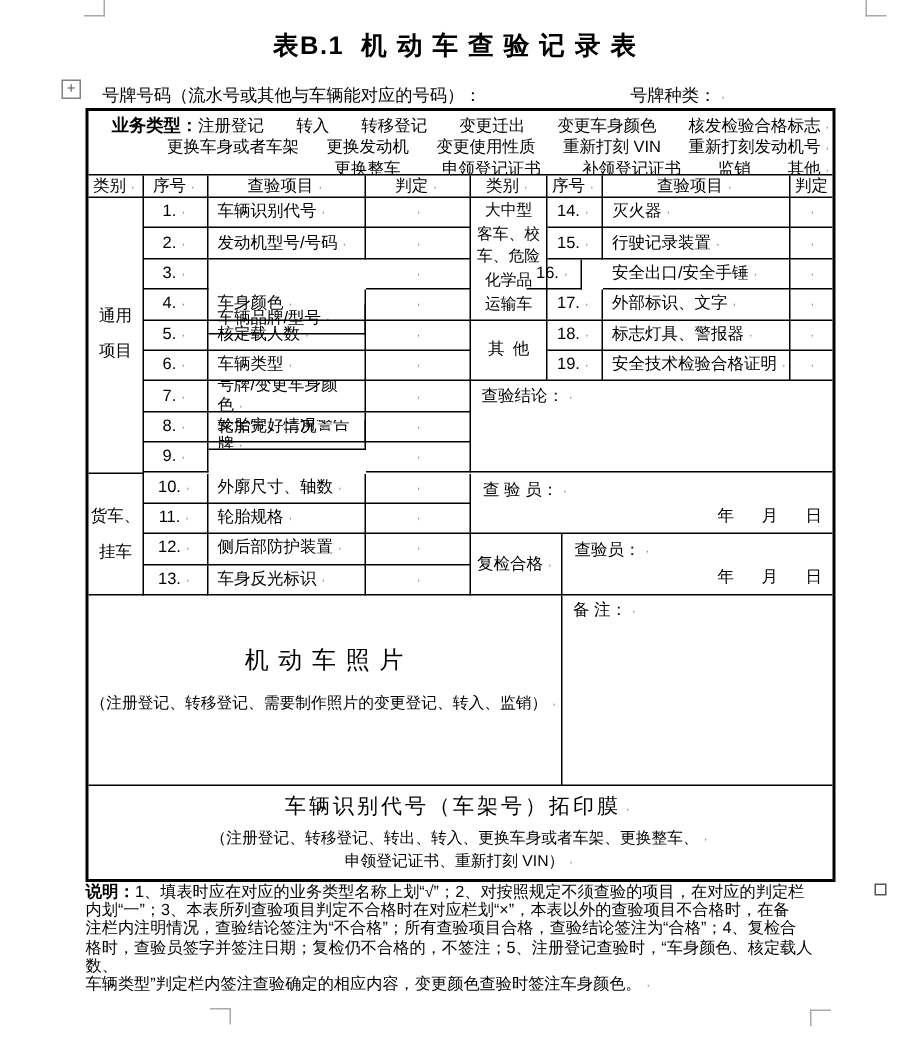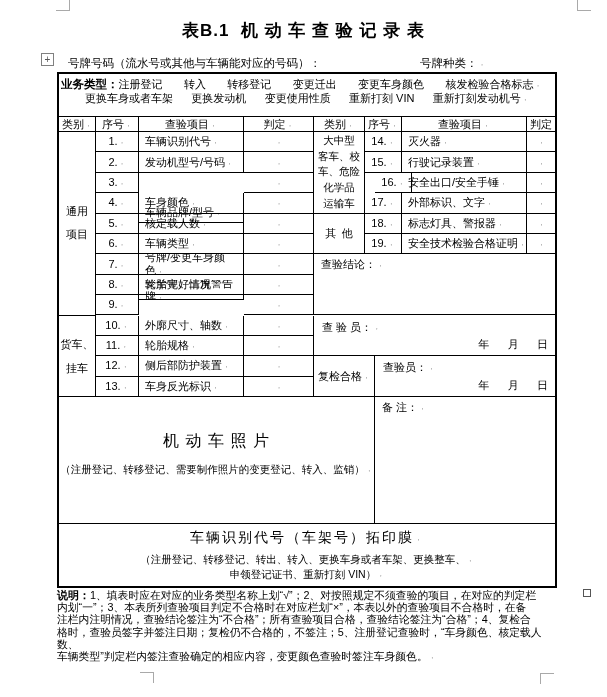--- a/index.html
+++ b/index.html
@@ -23,21 +23,21 @@
   .cell.l { justify-content:flex-start; text-align:left; padding-left:6px; }
   .cell.topl { align-items:flex-start; justify-content:flex-start; text-align:left; padding:4px 0 0 7px; }
   .cell.rel { display:block; }
   .no-r { border-right:none !important; }
   .no-b { border-bottom:none !important; }
   .pre { white-space:pre;font-family:Liberation Serif, serif; }
   .preline { white-space:pre-line; }
   
   .pm::after { content:"，"; font-size:7px; color:#8a8a8a; margin-left:1px; vertical-align:2px; }
   
-  .biz { display:block; padding:3px 0 0 2px; text-align:left; }
+  .biz { display:block; padding:3px 0 0 2px; text-align:right; }
   .biz-line { white-space:pre; line-height:14.3px; font-size:11px; }
   .biz-line b { font-size:11.5px; }
   .biz-indent { padding-left:24px; }
   
   .lbl-tl { position:absolute; top:5px; left:8px; white-space:pre; font-size:11px; }
   .date-br { position:absolute; bottom:4px; right:7px; white-space:pre; font-size:11px; }
   
   .center-col { flex-direction:column; }
   .photo-title { font-size:16px; letter-spacing:1px; white-space:pre; transform:translateY(-6px); }
   .photo-note { font-size:10.5px; margin-top:12px; transform:translateY(-6px); }
@@ -78,20 +78,21 @@
     </div>
 
   <span class="plate-label" style="left:68px;">号牌号码（流水号或其他与车辆能对应的号码）：</span>
   <span class="plate-label pm" style="left:420px;">号牌种类：</span>
 
   <div class="tbl">
 
     <div class="cell biz no-r" style="left:0;top:0;width:496px;height:43px;">
       <div class="biz-line"><b>业务类型：</b><span class="pm">注册登记       转入       转移登记       变更迁出       变更车身颜色       核发检验合格标志</span></div>
       <div class="biz-line biz-indent pm">更换车身或者车架      更换发动机      变更使用性质      重新打刻 VIN      重新打刻发动机号</div>
+      <div class="biz-line biz-indent pm">更换整车         申领登记证书         补领登记证书        监销        其他</div>
     </div>
 
     <div class="cell" style="left:0;top:43px;width:37px;height:15px;">
         <span class="pm">类别</span>
       </div>
     <div class="cell" style="left:37px;top:43px;width:43px;height:15px;">
         <span class="pm">序号</span>
       </div>
     <div class="cell" style="left:80px;top:43px;width:105px;height:15px;">
         <span class="pm">查验项目</span>
@@ -267,21 +268,21 @@
     <div class="cell" style="left:306px;top:78.4px;width:37px;height:20.4px;">
         <span class="pm">15.</span>
       </div>
     <div class="cell l" style="left:343px;top:78.4px;width:125px;height:20.4px;">
         <span class="pm">行驶记录装置</span>
       </div>
     <div class="cell no-r" style="left:468px;top:78.4px;width:28px;height:20.4px;">
         <span class="pm"></span>
       </div>
 
-    <div class="cell" style="left:316px;top:98.8px;width:37px;height:20.4px;">
+    <div class="cell" style="left:292px;top:98.8px;width:37px;height:20.4px;">
         <span class="pm">16.</span>
       </div>
     <div class="cell l" style="left:343px;top:98.8px;width:125px;height:20.4px;">
         <span class="pm">安全出口/安全手锤</span>
       </div>
     <div class="cell no-r" style="left:468px;top:98.8px;width:28px;height:20.4px;">
         <span class="pm"></span>
       </div>
 
     <div class="cell" style="left:306px;top:119.2px;width:37px;height:20.4px;">

